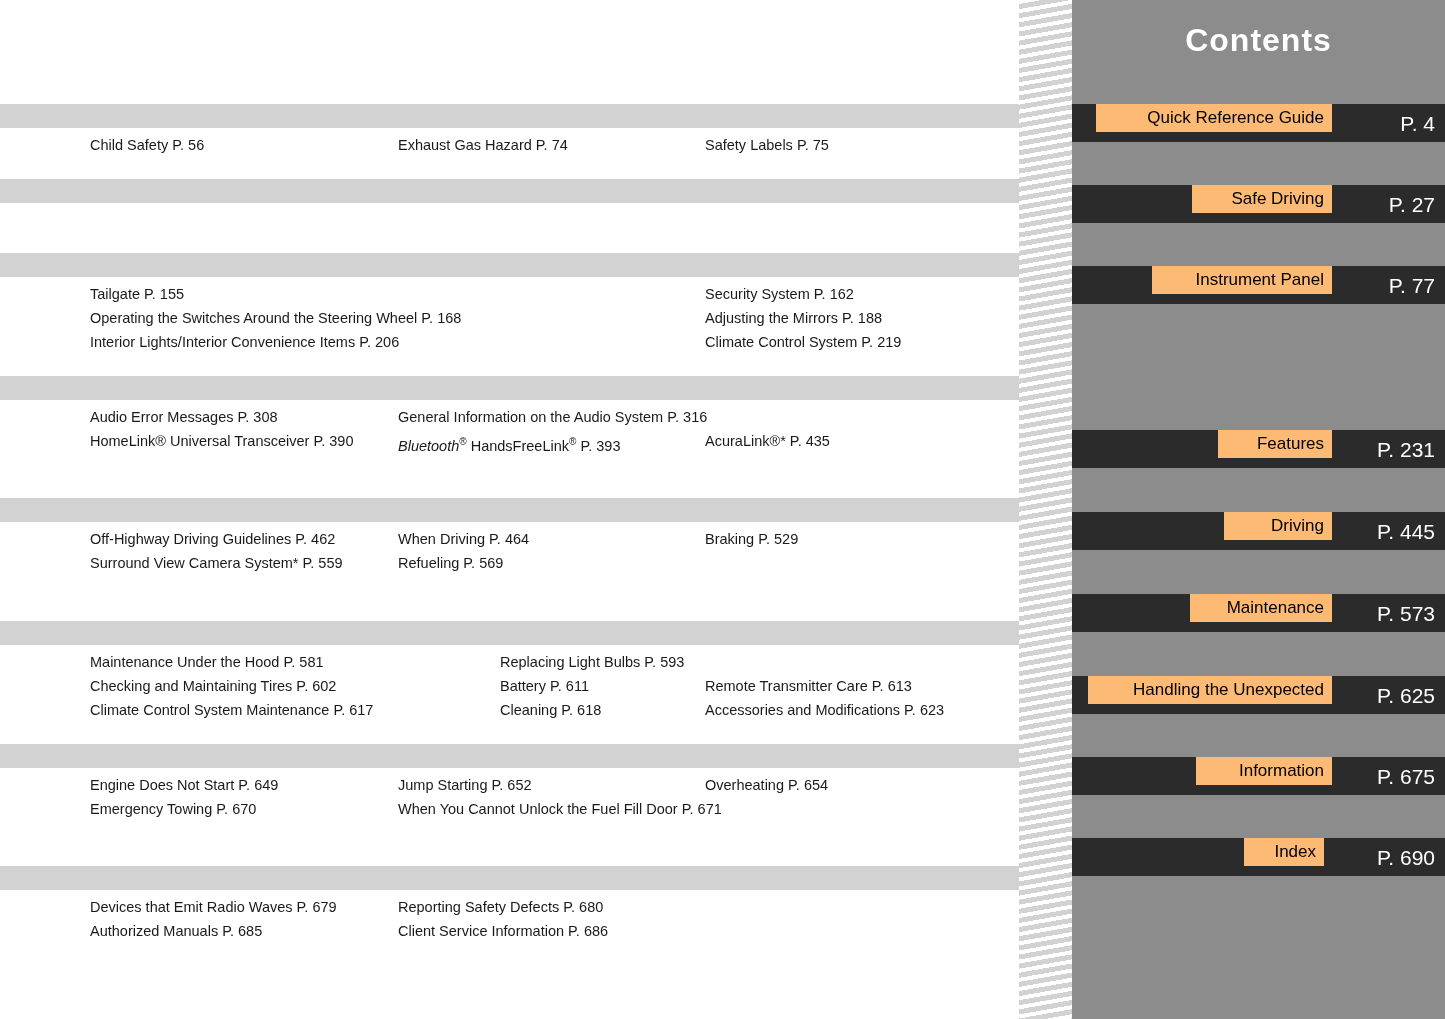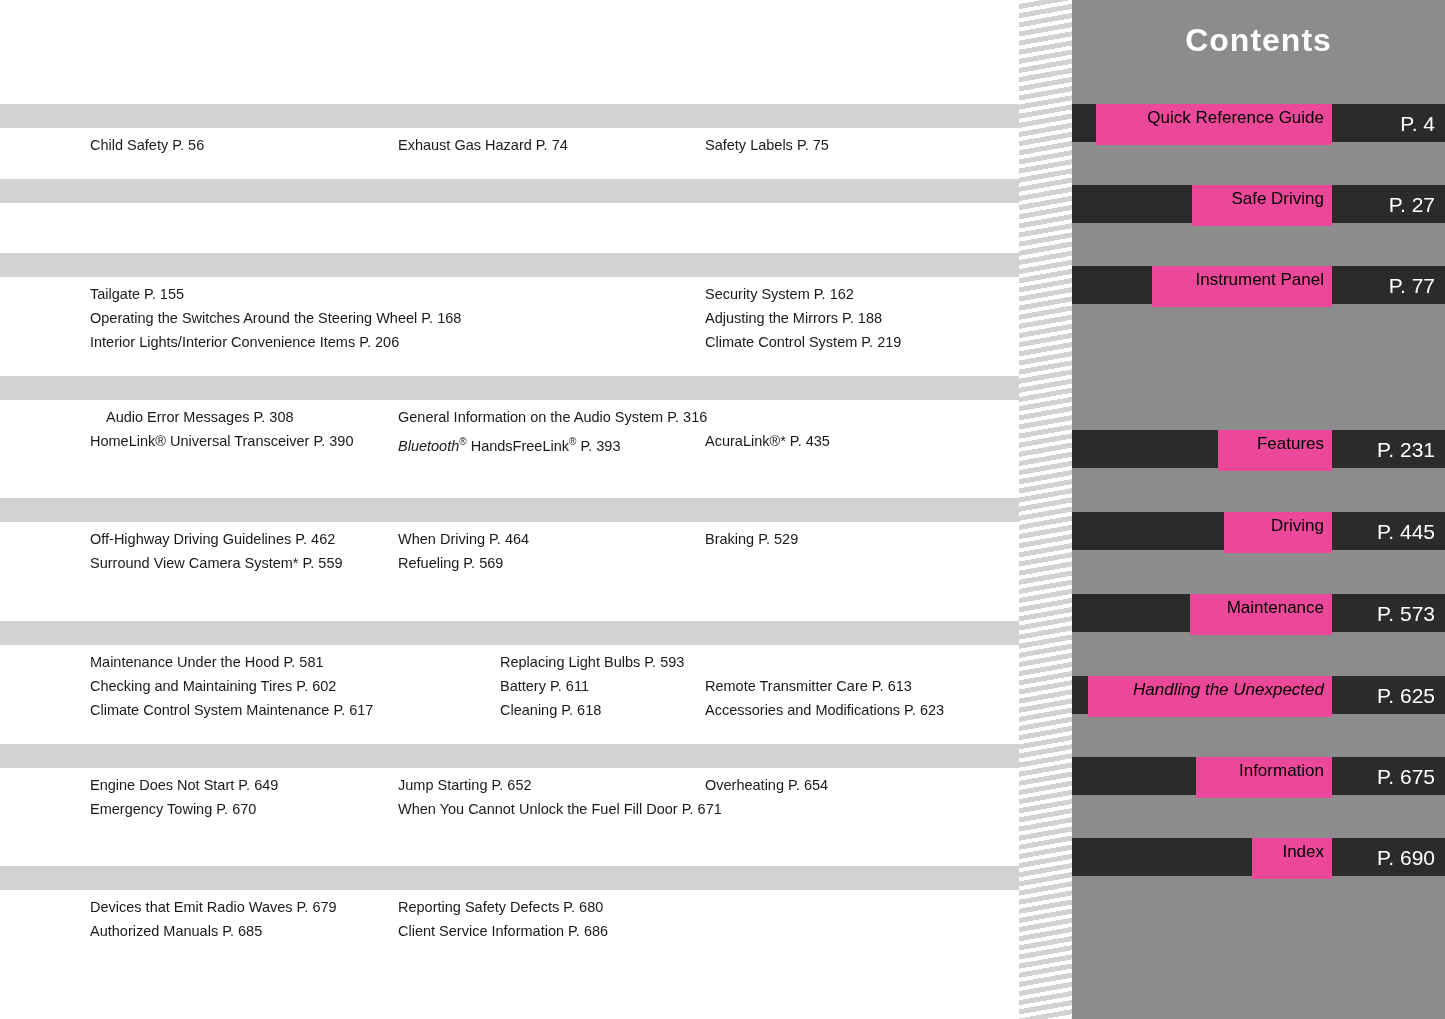--- a/index.html
+++ b/index.html
@@ -109,22 +109,22 @@
     position: absolute;
     left: 0;
     top: 0;
     width: 373px;
     height: 38px;
     background: #2b2b2b;
   }
   .tab-label-box {
     position: absolute;
     top: 0;
-    height: 41px;
-    background: #ec4899;
+    height: 28px;
+    background: #fdba74;
     color: #000000;
     font-size: 17px;
     line-height: 28px;
     text-align: right;
     padding-right: 8px;
     box-sizing: border-box;
   }
   .tab-page {
     position: absolute;
     right: 10px;
@@ -163,21 +163,21 @@
         <div class="entry" style="left:90px; top:33px;">Operating the Switches Around the Steering Wheel P. 168</div>
         <div class="entry" style="left:705px; top:33px;">Adjusting the Mirrors P. 188</div>
         <div class="entry" style="left:90px; top:57px;">Interior Lights/Interior Convenience Items P. 206</div>
         <div class="entry" style="left:705px; top:57px;">Climate Control System P. 219</div>
       </div>
     </div>
 
     <div class="section" style="top:376px;">
       <div class="section-bar"></div>
       <div class="entries">
-        <div class="entry" style="left:90px; top:9px;margin-left:16px;">Audio Error Messages P. 308</div>
+        <div class="entry" style="left:90px; top:9px;">Audio Error Messages P. 308</div>
         <div class="entry" style="left:398px; top:9px;">General Information on the Audio System P. 316</div>
         <div class="entry" style="left:90px; top:33px;">HomeLink® Universal Transceiver P. 390</div>
         <div class="entry" style="left:398px; top:33px;"><span class="it">Bluetooth</span><span class="reg">®</span> HandsFreeLink<span class="reg">®</span> P. 393</div>
         <div class="entry" style="left:705px; top:33px;">AcuraLink®* P. 435</div>
       </div>
     </div>
 
     <div class="section" style="top:498px;">
       <div class="section-bar"></div>
       <div class="entries">
@@ -263,30 +263,30 @@
     </div>
 
     <div class="tab-row" style="top:594px;">
       <div class="tab-dark"></div>
       <div class="tab-label-box" style="left:118px; width:142px;">Maintenance</div>
       <div class="tab-page">P. 573</div>
     </div>
 
     <div class="tab-row" style="top:676px;">
       <div class="tab-dark"></div>
-      <div class="tab-label-box" style="left:16px; width:244px;font-style:italic;">Handling the Unexpected</div>
+      <div class="tab-label-box" style="left:16px; width:244px;">Handling the Unexpected</div>
       <div class="tab-page">P. 625</div>
     </div>
 
     <div class="tab-row" style="top:757px;">
       <div class="tab-dark"></div>
       <div class="tab-label-box" style="left:124px; width:136px;">Information</div>
       <div class="tab-page">P. 675</div>
     </div>
 
     <div class="tab-row" style="top:838px;">
       <div class="tab-dark"></div>
-      <div class="tab-label-box" style="left:180px; width:80px;padding-left:17px;">Index</div>
+      <div class="tab-label-box" style="left:172px; width:80px;padding-left:17px;">Index</div>
       <div class="tab-page">P. 690</div>
     </div>
 
   </div>
 </div>
 
 </body></html>

